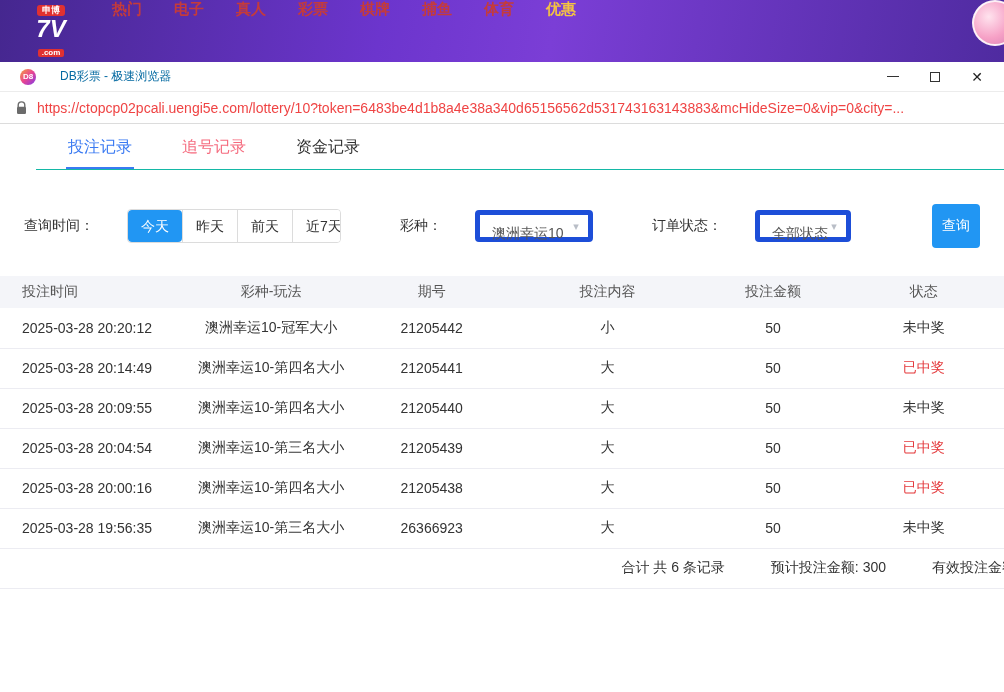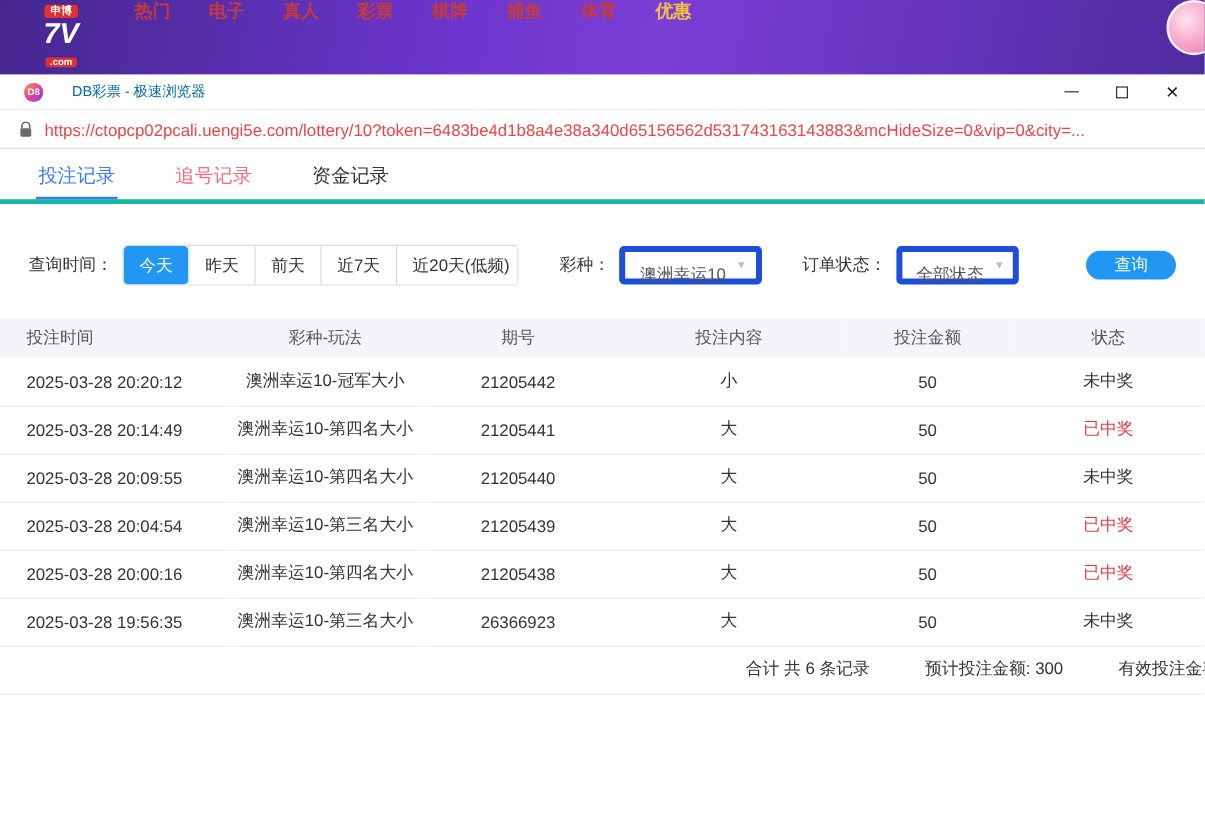--- a/index.html
+++ b/index.html
@@ -36,42 +36,42 @@
   .ctrl-max-glyph { width:10px; height:10px; border:1.5px solid #333; }
   .ctrl-close { font-size:14px; color:#222; line-height:1; }
 
   
   .addressbar { height:32px; background:#fff; border-bottom:1px solid #dcdcdc;
     display:flex; align-items:center; padding:0 16px; }
   .lock { flex:0 0 auto; display:flex; }
   .url { margin-left:10px; font-size:14px; color:#ef4444; white-space:nowrap; overflow:hidden; }
 
   
-  .tabs { display:flex; padding:0 30px; border-bottom:4px solid #14b8a6; height:46px; }
+  .tabs { display:flex; padding:0 30px; border-bottom:1px solid #14b8a6; height:46px;margin-left:36px; }
   .tab { font-size:16px; margin-right:46px; padding:13px 2px 11px; cursor:pointer; color:#333; }
   .tab.active { color:#3a7af2; border-bottom:2px solid #3a7af2; }
   .tab.alt { color:#f56c7f; }
 
   
-  .filters { display:flex; align-items:center; padding:34px 24px 0; font-size:14px; color:#333; }
+  .filters { display:flex; align-items:center; padding:34px 24px 0; font-size:14px; color:#333;gap:25px; }
   .f-label { margin-right:8px; white-space:nowrap; }
   .btn-group { display:inline-flex; border:1px solid #dcdcdc; border-radius:4px; overflow:hidden; margin-right:34px; }
   .bg-btn { height:32px; line-height:32px; padding:0 13px; background:#fff; color:#333;
     font-size:14px; border:none; border-left:1px solid #dcdcdc; cursor:pointer; white-space:nowrap; }
   .bg-btn:first-child { border-left:none; }
   .bg-btn.active { background:#2196f3; color:#fff; border-radius:4px; }
   .select { position:relative; height:32px; border:5px solid #1d4ed8; border-radius:4px;
     display:inline-flex; align-items:center; padding:16px 26px 0 12px; color:#555; cursor:pointer;
     background:#fff; white-space:nowrap; }
   .select .chev { position:absolute; right:9px; top:50%; transform:translateY(-50%);
     color:#b9bec7; font-size:11px; }
   .sel-lottery { margin-right:34px; min-width:118px; }
   .sel-status { margin-right:30px; min-width:96px; }
-  .search-btn { width:76px; height:24px; background:#2196f3; color:#fff; border:none;
-    border-radius:16px; font-size:14px; cursor:pointer; margin-left:26px; }
+  .search-btn { width:76px; height:44px; background:#2196f3; color:#fff; border:none;
+    border-radius:4px; font-size:14px; cursor:pointer; margin-left:26px; }
 
   
   table { width:100%; border-collapse:collapse; margin-top:28px; font-size:14px; color:#333; table-layout:fixed; }
   thead th { background:#f4f5f9; height:32px; font-weight:normal; color:#555; text-align:center; }
   tbody td { height:40px; border-bottom:1px solid #ececf2; text-align:center; }
   tbody td:first-child, thead th:first-child { text-align:left; padding-left:22px; }
   td.won { color:#e4393c; }
 
   
   .summary { height:40px; display:flex; align-items:center; justify-content:flex-end;

